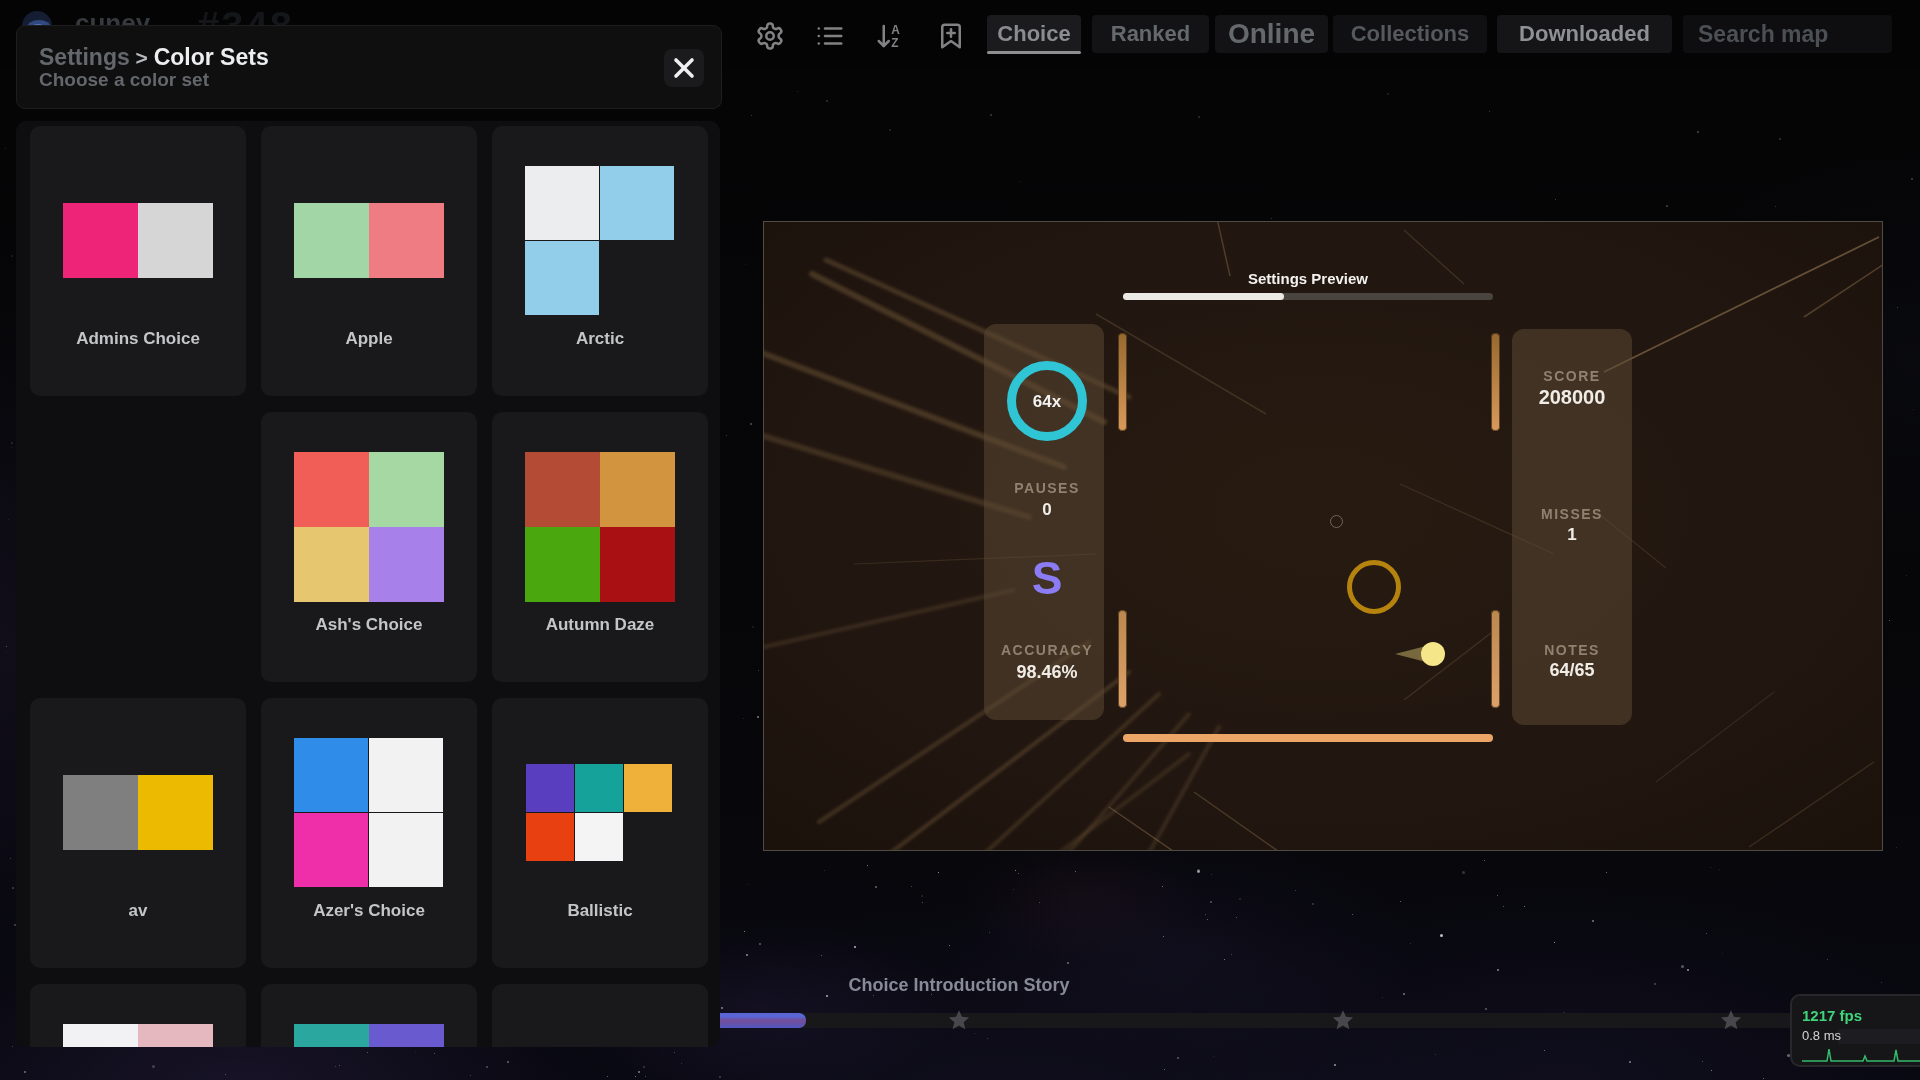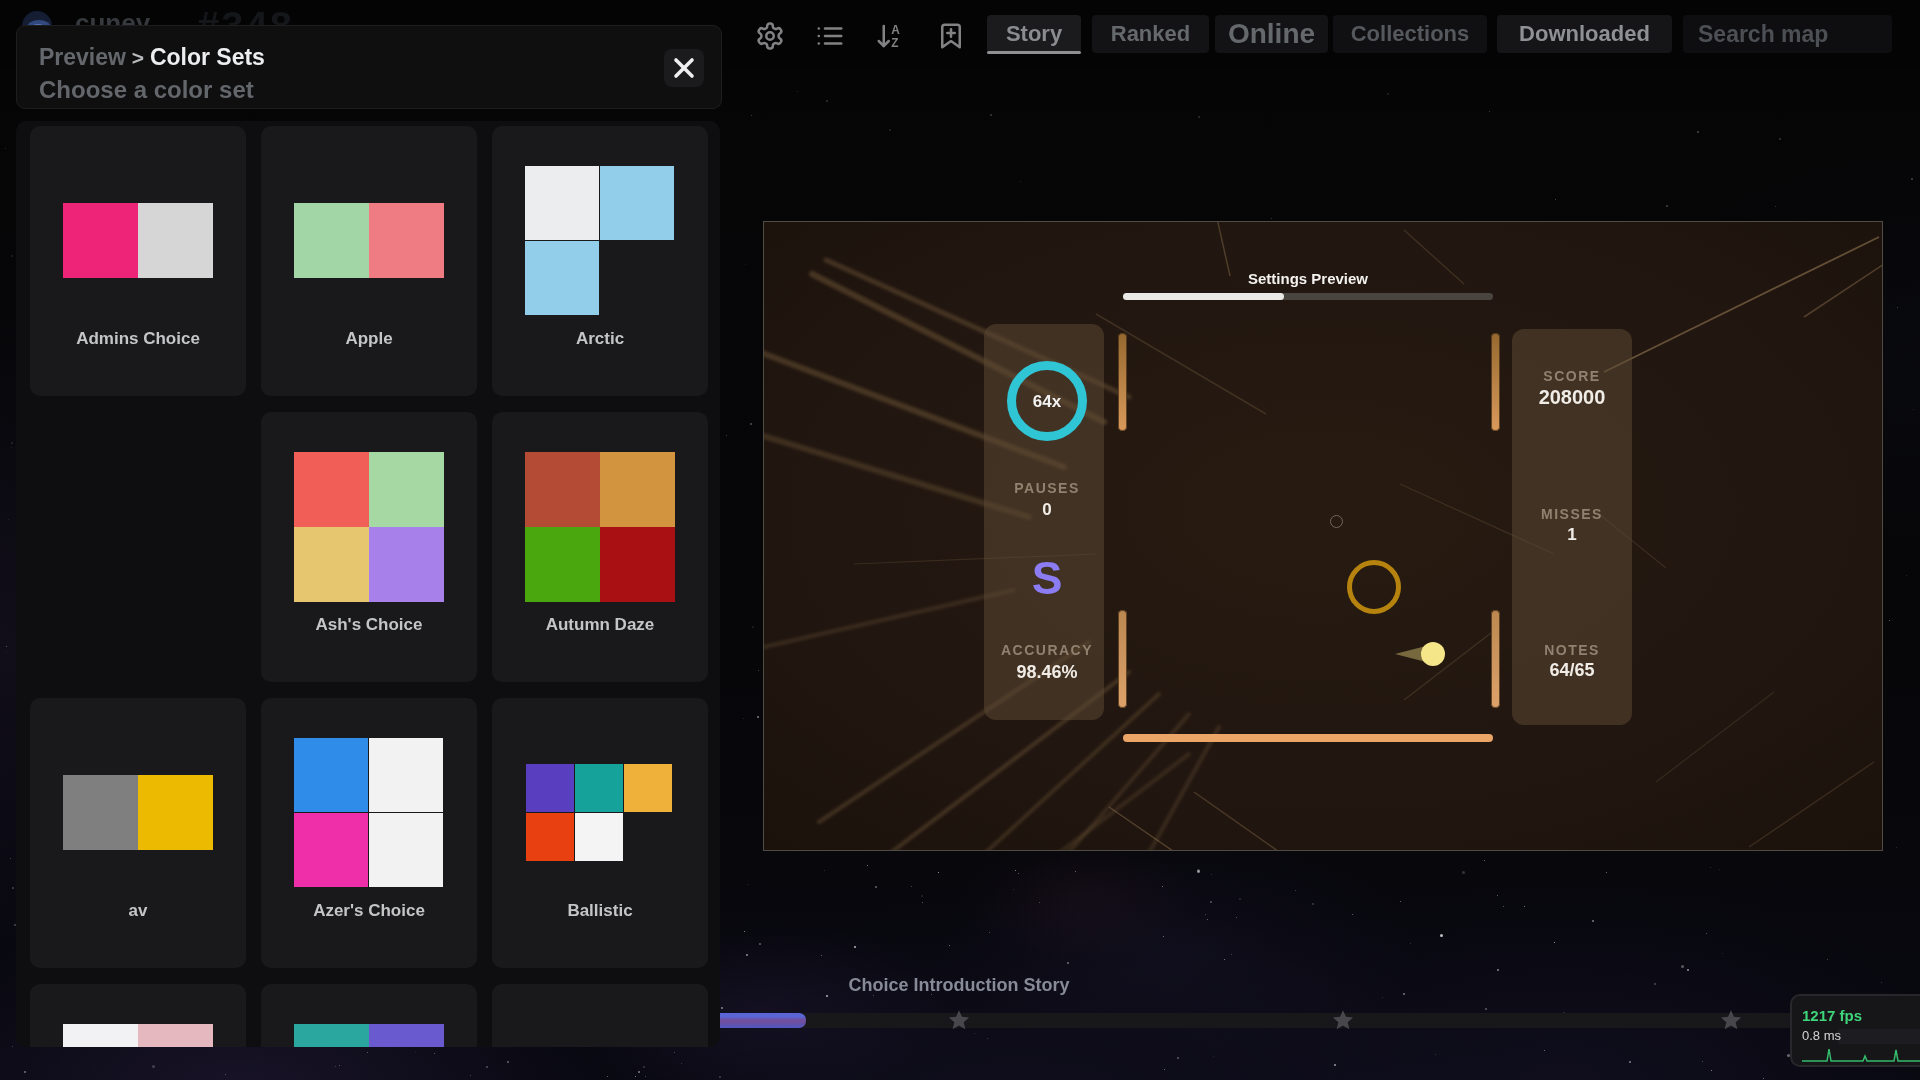--- a/index.html
+++ b/index.html
@@ -207,21 +207,21 @@
         <path d="m3 16 4 4 4-4"></path>
         <path d="M7 20V4"></path>
         <text x="13" y="10" font-size="9.5" font-weight="bold" fill="#828284" stroke="none" font-family="Liberation Sans">A</text>
         <text x="13" y="21" font-size="9.5" font-weight="bold" fill="#828284" stroke="none" font-family="Liberation Sans">Z</text>
       </svg>
   <svg class="abs" style="left:936px;top:21px;" width="30" height="30" viewBox="0 0 24 24" fill="none" stroke="#828284" stroke-width="2" stroke-linecap="round" stroke-linejoin="round">
         <path d="m19 21-7-5-7 5V5a2 2 0 0 1 2-2h10a2 2 0 0 1 2 2v16z"></path>
         <line x1="12" y1="6.5" x2="12" y2="12.5"></line>
         <line x1="9" y1="9.5" x2="15" y2="9.5"></line>
       </svg>
-  <div class="abs b" style="left:987px;top:15px;width:94px;height:38px;background:#1b1b1e;border-radius:4px;color:#8a8c8f;font-size:22px;line-height:38px;text-align:center;">Story</div>
+  <div class="abs b" style="left:987px;top:15px;width:94px;height:38px;background:#1b1b1e;border-radius:4px;color:#8a8c8f;font-size:22px;line-height:38px;text-align:center;">Choice</div>
   <div class="abs" style="left:987px;top:51px;width:94px;height:3px;background:#8f8f91;border-radius:2px;"></div>
   <div class="abs b" style="left:1092px;top:15px;width:117px;height:38px;background:#131316;border-radius:4px;color:#66696c;font-size:22px;line-height:38px;text-align:center;">Ranked</div>
   <div class="abs b" style="left:1215px;top:15px;width:113px;height:38px;background:#131316;border-radius:4px;color:#66696c;font-size:28px;line-height:38px;text-align:center;">Online</div>
   <div class="abs b" style="left:1333px;top:15px;width:154px;height:38px;background:#101013;border-radius:4px;color:#55585c;font-size:22px;line-height:38px;text-align:center;">Collections</div>
   <div class="abs b" style="left:1497px;top:15px;width:175px;height:38px;background:#151518;border-radius:4px;color:#8e9093;font-size:22px;line-height:38px;text-align:center;">Downloaded</div>
   <div class="abs b" style="left:1683px;top:15px;width:209px;height:38px;background:#0e0e11;border-radius:4px;color:#4c4f53;font-size:23px;line-height:38px;padding-left:15px;">Search map</div>
 </div>
   <div id="botbar">
   <div class="abs b" style="left:759px;top:975px;width:400px;text-align:center;font-size:18px;color:#878b98;">Choice Introduction Story</div>
   <div class="abs" style="left:610px;top:1013px;width:1310px;height:15px;background:#18181b;border-radius:7px;"></div>
@@ -294,22 +294,22 @@
     <div class="abs b" style="left:728px;top:303px;width:160px;text-align:center;font-size:17px;color:#f0ece6;">1</div>
     <div class="abs b" style="left:728px;top:420px;width:160px;text-align:center;font-size:14px;color:#90826f;letter-spacing:1.5px;">NOTES</div>
     <div class="abs b" style="left:728px;top:438px;width:160px;text-align:center;font-size:18px;color:#f0ece6;">64/65</div>
     <div class="abs" style="left:566px;top:293px;width:13px;height:13px;border:1.5px solid #6e6758;border-radius:50%;"></div>
     <div class="abs" style="left:583px;top:338px;width:54px;height:54px;border:5px solid #b5830e;border-radius:50%;"></div>
     <div class="abs" style="left:631px;top:424px;width:0;height:0;border-right:31px solid rgba(222,202,118,0.45);border-top:8px solid transparent;border-bottom:8px solid transparent;"></div>
     <div class="abs" style="left:657px;top:420px;width:24px;height:24px;border-radius:50%;background:#f6e68a;"></div>
 
   </div>
   <div id="modal" class="abs" style="left:16px;top:25px;width:706px;height:84px;background:#0f0f10;border:1px solid #1e1e20;border-radius:9px;">
-    <div class="abs" style="left:22px;top:18px;font-size:23px;"><span class="b" style="color:#64686c;">Preview</span><span class="b" style="color:#b9bcbf;font-size:21px;"> &gt; </span><span class="b" style="color:#eceef0;">Color Sets</span></div>
-    <div class="abs b" style="left:22px;top:50px;font-size:24px;color:#63666a;">Choose a color set</div>
+    <div class="abs" style="left:22px;top:18px;font-size:23px;"><span class="b" style="color:#64686c;">Settings</span><span class="b" style="color:#b9bcbf;font-size:21px;"> &gt; </span><span class="b" style="color:#eceef0;">Color Sets</span></div>
+    <div class="abs b" style="left:22px;top:43px;font-size:19px;color:#63666a;">Choose a color set</div>
     <div class="abs" style="left:647px;top:23px;width:40px;height:38px;background:#1b1b1e;border-radius:8px;"><svg width="40" height="38" viewBox="0 0 40 38">
           <line x1="12" y1="11" x2="28" y2="27" stroke="#efeff1" stroke-width="3.6" stroke-linecap="round"></line>
           <line x1="28" y1="11" x2="12" y2="27" stroke="#efeff1" stroke-width="3.6" stroke-linecap="round"></line>
         </svg></div>
 </div>
   <div id="grid" class="abs" style="left:16px;top:121px;width:704px;height:926px;background:#0e0e10;border-radius:10px;overflow:hidden;">
     <div class="abs" style="left:14px;top:5px;width:216px;height:270px;background:#19191b;border-radius:10px;">
         <div class="abs" style="left:33px;top:77px;width:75px;height:75px;background:#ee2478;"></div>
         <div class="abs" style="left:108px;top:77px;width:75px;height:75px;background:#d6d6d6;"></div>
         <div class="abs b" style="left:0;top:203px;width:216px;text-align:center;font-size:17px;color:#c3c5c7;">Admins Choice</div>

